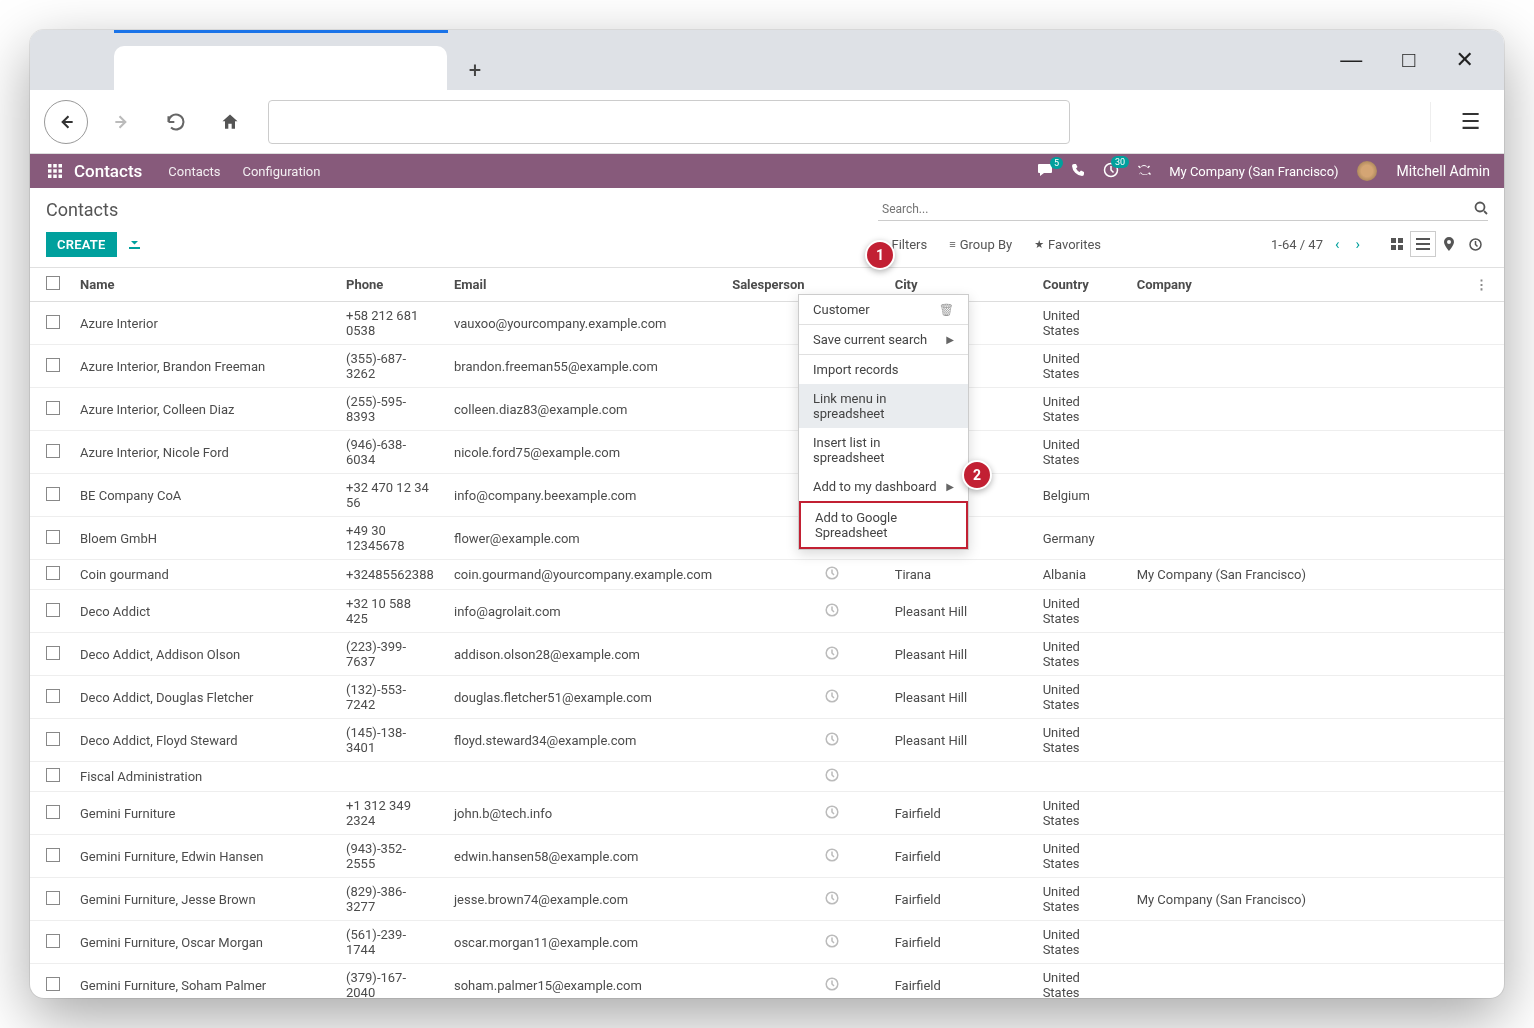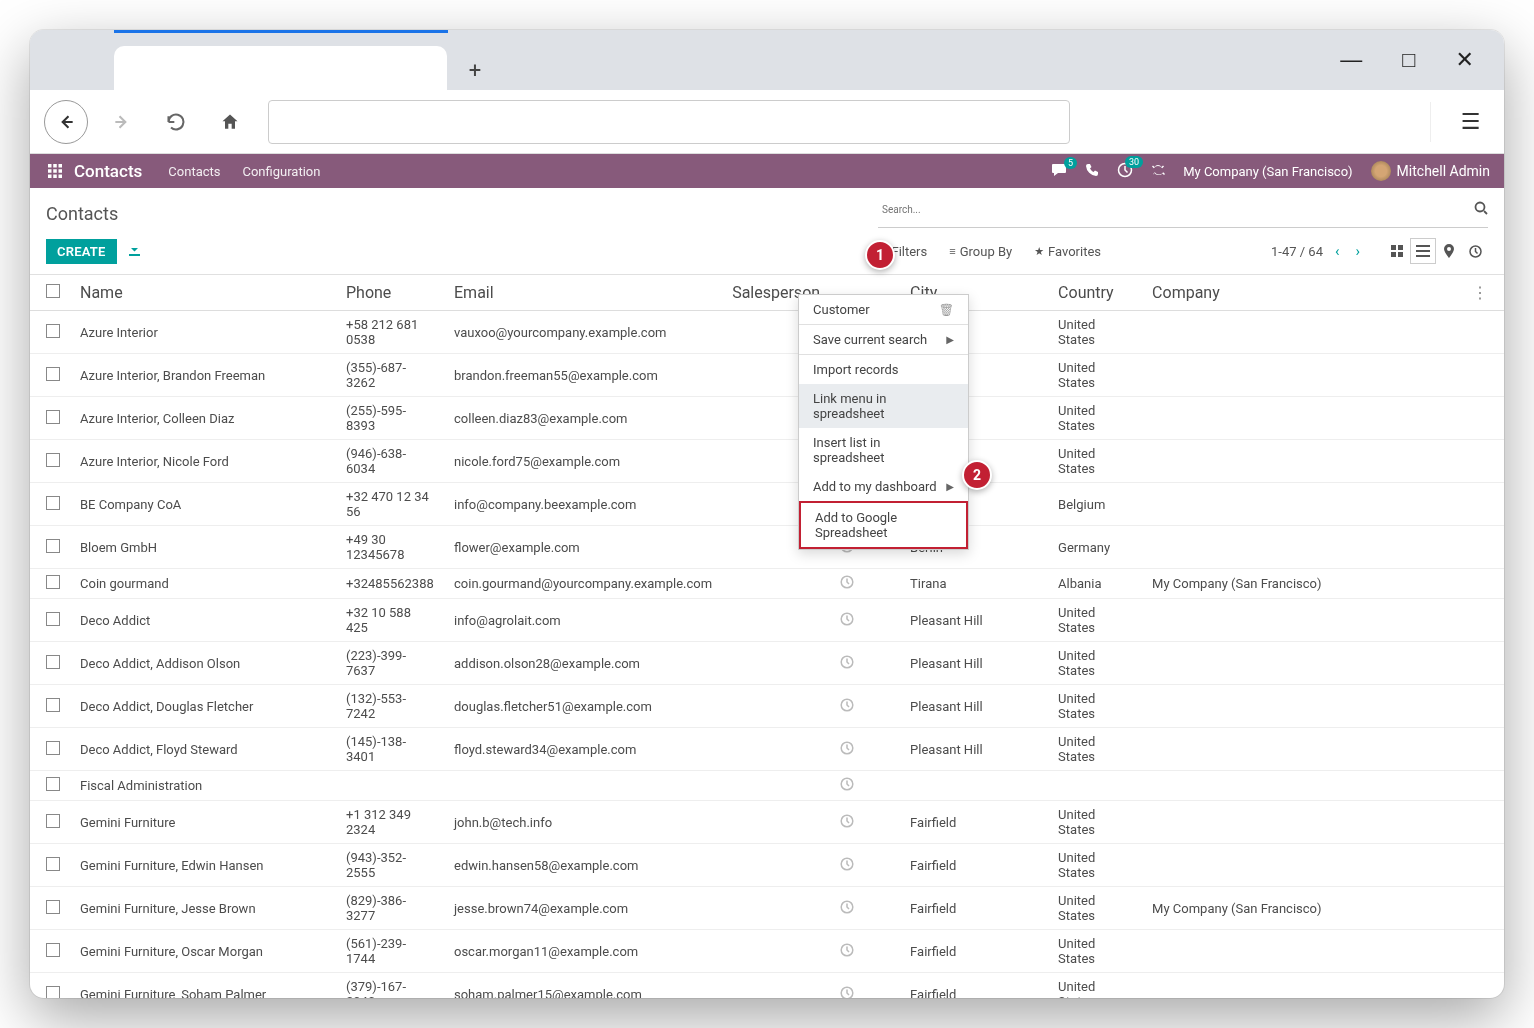--- a/index.html
+++ b/index.html
@@ -24,29 +24,29 @@
 
 
 .odoo-top { height: 34px; background: #875A7B; display: flex; align-items: center; color: #fff; font-size: 14px; padding: 0 14px; }
 .apps-icon { width: 22px; display: flex; align-items: center; justify-content: center; font-size: 14px; cursor: pointer; }
 .app-title { font-size: 17px; font-weight: 500; margin-left: 8px; margin-right: 26px; }
 .nav-link { color: rgba(255,255,255,0.9); font-size: 13px; margin-right: 22px; cursor: pointer; }
 .top-right { margin-left: auto; display: flex; align-items: center; gap: 18px; }
 .top-icon { position: relative; font-size: 14px; cursor: pointer; }
 .badge-s { position: absolute; top: -6px; right: -10px; background: #00A09D; color: #fff; font-size: 9px; padding: 1px 4px; border-radius: 8px; }
 .company-name { font-size: 13px; }
-.user-area { display: flex; align-items: center; gap: 6px; }
+.user-area { display: flex; align-items: center; gap: 20px; }
 .avatar { width: 20px; height: 20px; border-radius: 50%; background: radial-gradient(circle, #d4a574 40%, #8b6f47 100%); }
 
 
 .control-panel { background: #fff; border-bottom: 1px solid #e0e0e0; }
 .cp-row1 { display: flex; align-items: center; padding: 10px 16px 4px 16px; }
 .breadcrumb { font-size: 18px; color: #555; }
 .search-box { margin-left: auto; width: 610px; position: relative; }
-.search-input { width: 100%; border: none; border-bottom: 1px solid #ccc; padding: 4px 24px 12px 4px; font-size: 10px; outline: none; }
+.search-input { width: 100%; border: none; border-bottom: 1px solid #ccc; padding: 4px 24px 4px 4px; font-size: 12px; outline: none; }
 .search-icon { position: absolute; right: 0; top: 2px; color: #666; cursor: pointer; }
 
 .cp-row2 { display: flex; align-items: center; padding: 6px 16px 10px 16px; }
 .create-btn { background: #00A09D; color: #fff; border: none; padding: 5px 11px; font-size: 13px; font-weight: 600; cursor: pointer; text-transform: uppercase; letter-spacing: 0.2px; }
 .import-btn { margin-left: 10px; color: #00A09D; font-size: 15px; cursor: pointer; }
 .search-options { margin-left: auto; display: flex; align-items: center; gap: 2px; }
 .so-btn { padding: 4px 10px; color: #555; font-size: 13px; cursor: pointer; display: flex; align-items: center; gap: 4px; }
 .so-icon { font-size: 11px; }
 .pager { font-size: 13px; color: #555; margin-left: 160px; display: flex; align-items: center; gap: 8px; }
 .pager-arrow { color: #00A09D; cursor: pointer; font-size: 15px; padding: 2px 4px; }
@@ -61,21 +61,21 @@
 .fav-sep { border-top: 1px solid #e0e0e0; }
 .fav-caret { font-size: 10px; color: #666; }
 .fav-del { font-size: 12px; color: #999; cursor: pointer; }
 .fav-highlight { border: 2.5px solid #C22033; }
 
 
 .anno-badge { position: absolute; width: 30px; height: 30px; border-radius: 50%; background: #C22033; color: #fff; font-weight: 700; font-size: 14px; display: flex; align-items: center; justify-content: center; z-index: 200; border: 2px solid #fff; box-shadow: 0 2px 6px rgba(0,0,0,0.3); }
 
 
 .list-table { width: 100%; border-collapse: collapse; font-size: 13px; }
-.list-table th { text-align: left; padding: 8px 10px; border-bottom: 1px solid #ddd; color: #4c4c4c; font-weight: 400; font-size: 16px; background: #fff; }
+.list-table th { text-align: left; padding: 8px 10px; border-bottom: 1px solid #ddd; color: #4c4c4c; font-weight: 700; font-size: 13px; background: #fff; }
 .list-table td { padding: 6px 10px; border-bottom: 1px solid #eee; color: #4c4c4c; }
 .chk { width: 14px; height: 14px; border: 1.5px solid #888; display: inline-block; }
 .th-chk, .td-chk { width: 30px; padding-left: 16px !important; }
 .col-name { width: 266px; }
 .col-phone { width: 108px; }
 .col-email { width: 254px; }
 .col-sales { width: 88px; }
 .col-act { width: 70px; }
 .col-city { width: 148px; }
 .col-country { width: 94px; }
@@ -203,21 +203,21 @@
         <div class="so-btn">
           <span class="so-icon">≡</span>
           <span>Group By</span>
         </div>
         <div class="so-btn">
           <span class="so-icon">★</span>
           <span>Favorites</span>
         </div>
       </div>
       <div class="pager">
-        <span>1-47 / 64</span>
+        <span>1-64 / 47</span>
         <span class="pager-arrow">‹</span>
         <span class="pager-arrow">›</span>
       </div>
       <div class="view-switcher">
         <div class="vs-btn">
           <svg width="12" height="12" viewBox="0 0 12 12" fill="#555">
               <rect x="0" y="0" width="5" height="5"></rect>
               <rect x="7" y="0" width="5" height="5"></rect>
               <rect x="0" y="7" width="5" height="5"></rect>
               <rect x="7" y="7" width="5" height="5"></rect>

